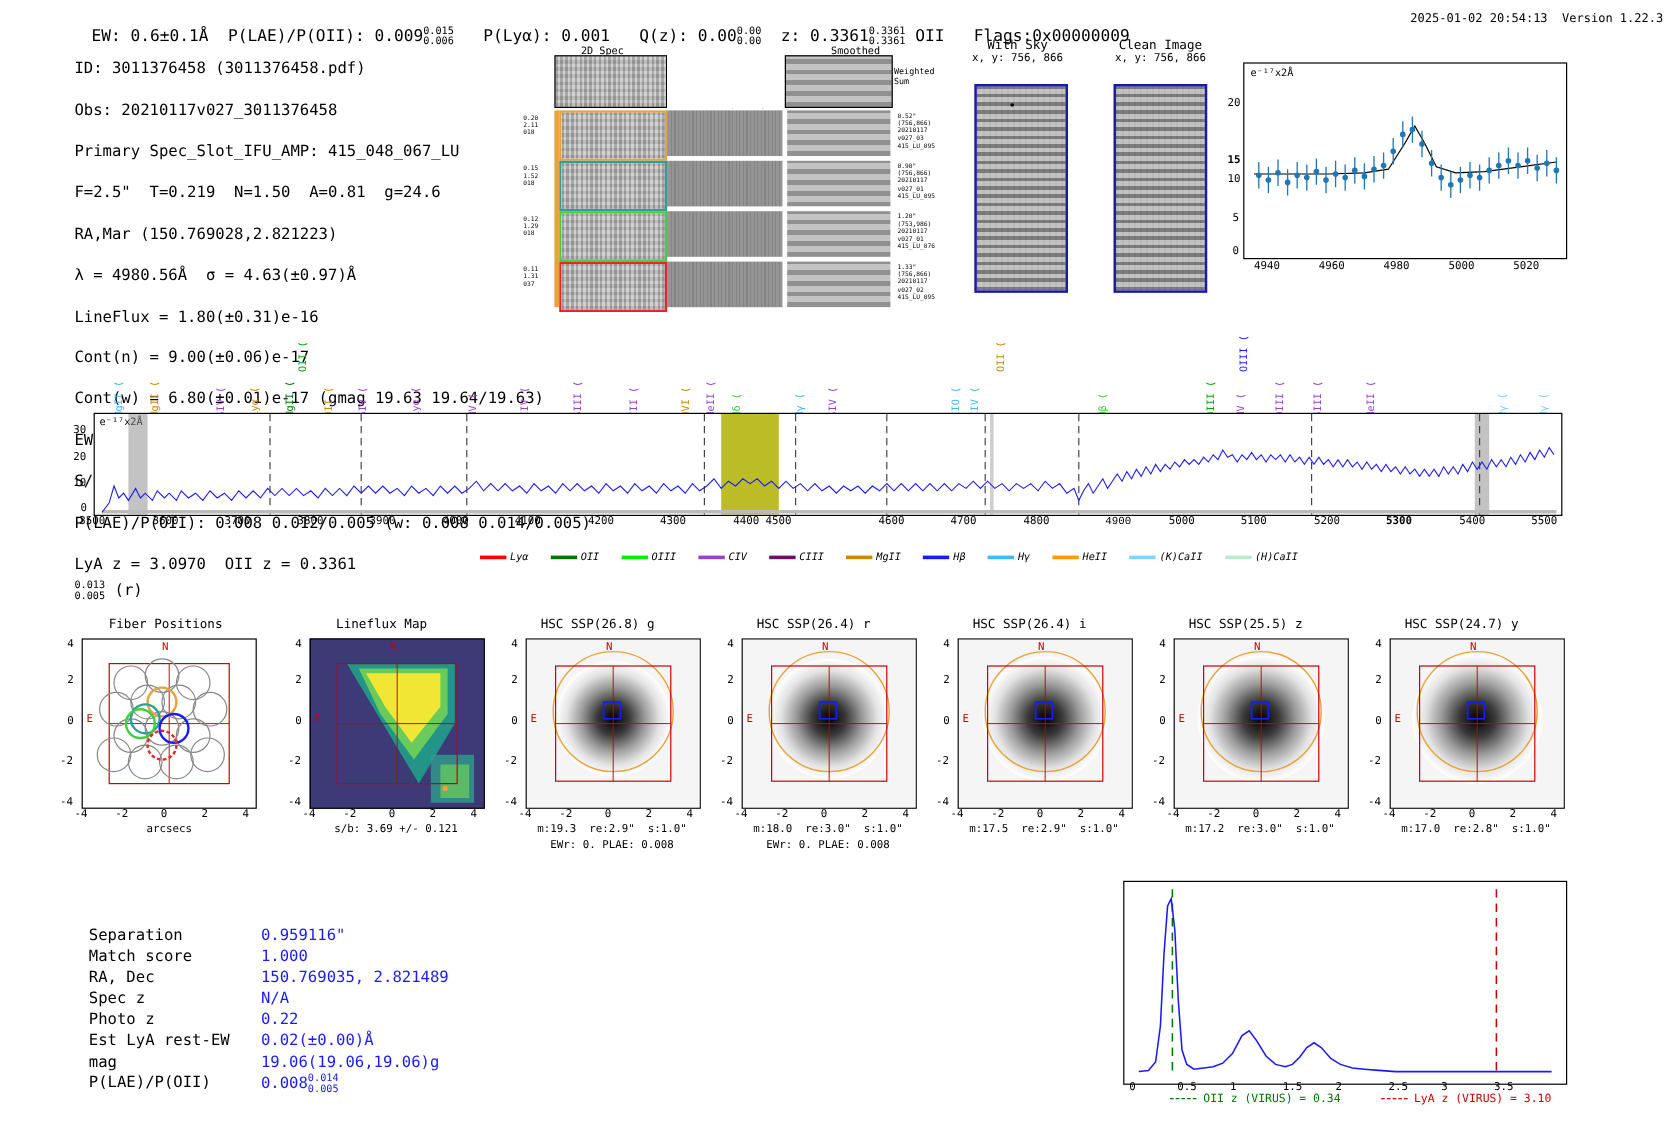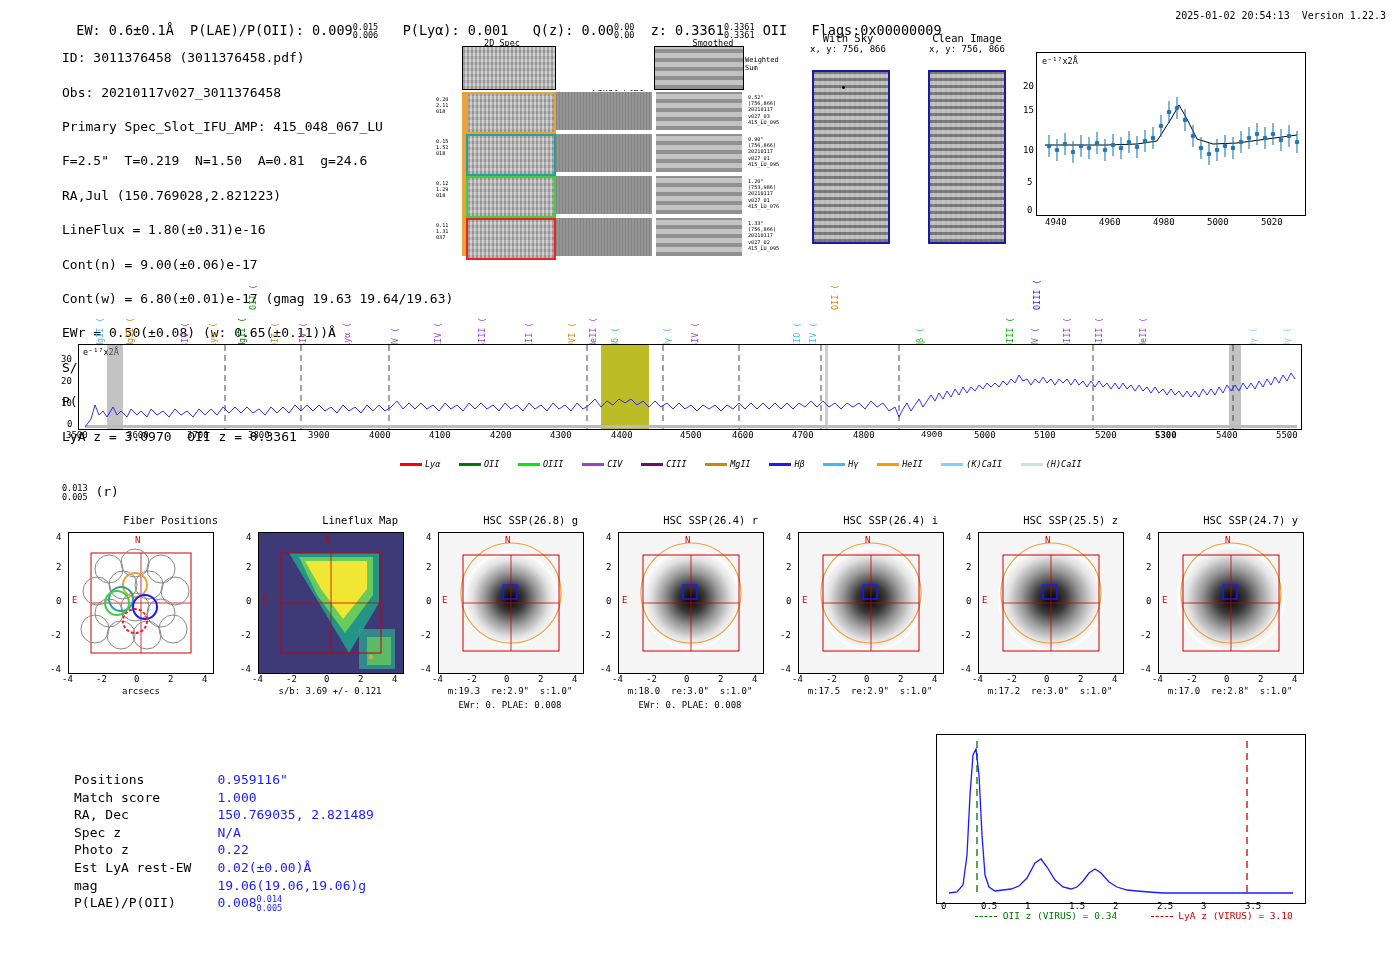--- a/index.html
+++ b/index.html
@@ -31,21 +31,21 @@
       #b0b0b0;}
   .blueborder{border:2px solid #1a1aa8;}
   .micro{font-size:5.2px;line-height:6.2px;white-space:pre;font-family:"DejaVu Sans Mono",monospace;}
   
   .axbox{position:absolute;border:1px solid #000;background:#fff;}
   .tickl{position:absolute;font-size:9px;}
   
   .linelabel{position:absolute;font-size:8.5px;transform-origin:left bottom;white-space:nowrap;}
   .legbox{display:inline-block;width:22px;height:3px;vertical-align:middle;margin-right:3px;}
   .legitem{display:inline-block;font-size:8.5px;margin-right:9px;font-style:italic;}
-  .sub-title{position:absolute;font-size:10.5px;text-align:right;}
+  .sub-title{position:absolute;font-size:10.5px;text-align:center;}
   .cap{position:absolute;font-size:9px;text-align:center;white-space:pre;}
   table.kv{position:absolute;font-size:13px;border-collapse:collapse;}
   table.kv td{padding:0 0 2.6px 0;vertical-align:top;white-space:pre;}
   table.kv td.k{padding-right:26px;}
   .blue{color:#1a1aff;}
   .red{color:#cc0000;}
   .greenlab{color:#007700;}
 </style>
 </head>
 <body>
@@ -53,21 +53,22 @@
 <div class="abs" id="topline">
   <span>EW: 0.6±0.1Å</span><span>  </span><span>P(LAE)/P(OII): 0.009</span><span class="frac"><span>0.015</span><span>0.006</span></span><span>   </span><span>P(Lyα): 0.001</span><span>   </span><span>Q(z): 0.00</span><span class="frac"><span>0.00</span><span>0.00</span></span><span>  </span><span>z: 0.3361</span><span class="frac"><span>0.3361</span><span>0.3361</span></span><span> </span><span>OII</span><span>   </span><span>Flags:0x00000009</span>
 </div>
 <div class="abs" id="stamp"><span>2025-01-02 20:54:13</span>  <span>Version 1.22.3</span></div>
 
 <div class="abs" id="infoblock">
 <div>ID: 3011376458 (3011376458.pdf)</div>
 <div>Obs: 20210117v027_3011376458</div>
 <div>Primary Spec_Slot_IFU_AMP: 415_048_067_LU</div>
 <div>F=2.5"  T=0.219  N=1.50  A=0.81  g=24.6</div>
-<div>RA,Jul (150.769028,2.821223)</div>
+<div>RA,Mar (150.769028,2.821223)</div>
+<div>λ = 4980.56Å  σ = 4.63(±0.97)Å</div>
 <div>LineFlux = 1.80(±0.31)e-16</div>
 <div>Cont(n) = 9.00(±0.06)e-17</div>
 <div>Cont(w) = 6.80(±0.01)e-17 (gmag 19.63 19.64/19.63)</div>
 <div>EWr = 0.50(±0.08) (w: 0.65(±0.11))Å</div>
 <div>S/N = 5.6(±0.6)  χ² = 1.0(±0.2)</div>
 <div>P(LAE)/P(OII): 0.008 0.012/0.005 (w: 0.008 0.014/0.005)</div>
 <div>LyA z = 3.0970  OII z = 0.3361</div>
 </div>
 
 <div class="abs" style="left:462px;top:38px;width:80px;">
@@ -224,21 +225,21 @@
         <circle cx="236" cy="81" r="1.8"></circle>
       <line x1="244" y1="76" x2="244" y2="98"></line>
         <circle cx="244" cy="87" r="1.8"></circle>
       <line x1="252" y1="72" x2="252" y2="94"></line>
         <circle cx="252" cy="83" r="1.8"></circle>
       <line x1="260" y1="78" x2="260" y2="100"></line>
         <circle cx="260" cy="89" r="1.8"></circle>
     </g>
   </svg>
   <div class="tickl" style="left:-14px;top:28px;">20</div>
-  <div class="tickl" style="left:-14px;top:52px;">15</div>
+  <div class="tickl" style="left:-14px;top:76px;font-weight:bold;">15</div>
   <div class="tickl" style="left:-14px;top:92px;">10</div>
   <div class="tickl" style="left:-10px;top:124px;">5</div>
   <div class="tickl" style="left:-10px;top:152px;">0</div>
   <div class="tickl" style="left:8px;top:164px;">4940</div>
   <div class="tickl" style="left:62px;top:164px;">4960</div>
   <div class="tickl" style="left:116px;top:164px;">4980</div>
   <div class="tickl" style="left:170px;top:164px;">5000</div>
   <div class="tickl" style="left:224px;top:164px;">5020</div>
 </div>
 
@@ -314,21 +315,21 @@
   <div class="tickl" style="left:66px;top:430px;">3500</div>
   <div class="tickl" style="left:127px;top:430px;">3600</div>
   <div class="tickl" style="left:187px;top:430px;">3700</div>
   <div class="tickl" style="left:248px;top:430px;text-align:right;">3800</div>
   <div class="tickl" style="left:308px;top:430px;">3900</div>
   <div class="tickl" style="left:369px;top:430px;">4000</div>
   <div class="tickl" style="left:429px;top:430px;">4100</div>
   <div class="tickl" style="left:490px;top:430px;">4200</div>
   <div class="tickl" style="left:550px;top:430px;">4300</div>
   <div class="tickl" style="left:611px;top:430px;">4400</div>
-  <div class="tickl" style="left:680px;top:430px;">4500</div>
+  <div class="tickl" style="left:638px;top:430px;">4500</div>
   <div class="tickl" style="left:732px;top:430px;">4600</div>
   <div class="tickl" style="left:792px;top:430px;">4700</div>
   <div class="tickl" style="left:853px;top:430px;">4800</div>
   <div class="tickl" style="left:921px;top:430px;font-family:Liberation Mono, monospace;">4900</div>
   <div class="tickl" style="left:974px;top:430px;">5000</div>
   <div class="tickl" style="left:1034px;top:430px;">5100</div>
   <div class="tickl" style="left:1095px;top:430px;">5200</div>
   <div class="tickl" style="left:1155px;top:430px;font-weight:bold;">5300</div>
   <div class="tickl" style="left:1216px;top:430px;">5400</div>
   <div class="tickl" style="left:1276px;top:430px;">5500</div>
@@ -559,21 +560,21 @@
 <div class="tickl" style="left:1152px;top:674px;">-4</div>
 <div class="tickl" style="left:1186px;top:674px;">-2</div>
 <div class="tickl" style="left:1224px;top:674px;">0</div>
 <div class="tickl" style="left:1258px;top:674px;">2</div>
 <div class="tickl" style="left:1292px;top:674px;">4</div>
 <div class="cap" style="left:1158px;top:686px;width:144px;">m:17.0  re:2.8"  s:1.0"</div>
 
 <table class="kv" style="left:74px;top:772px;">
   <tbody>
       <tr>
-        <td class="k">Positions</td>
+        <td class="k">Separation</td>
         <td class="blue">0.959116"</td>
       </tr>
   <tr>
         <td class="k">Match score</td>
         <td class="blue">1.000</td>
       </tr>
   <tr>
         <td class="k">RA, Dec</td>
         <td class="blue">150.769035, 2.821489</td>
       </tr>

